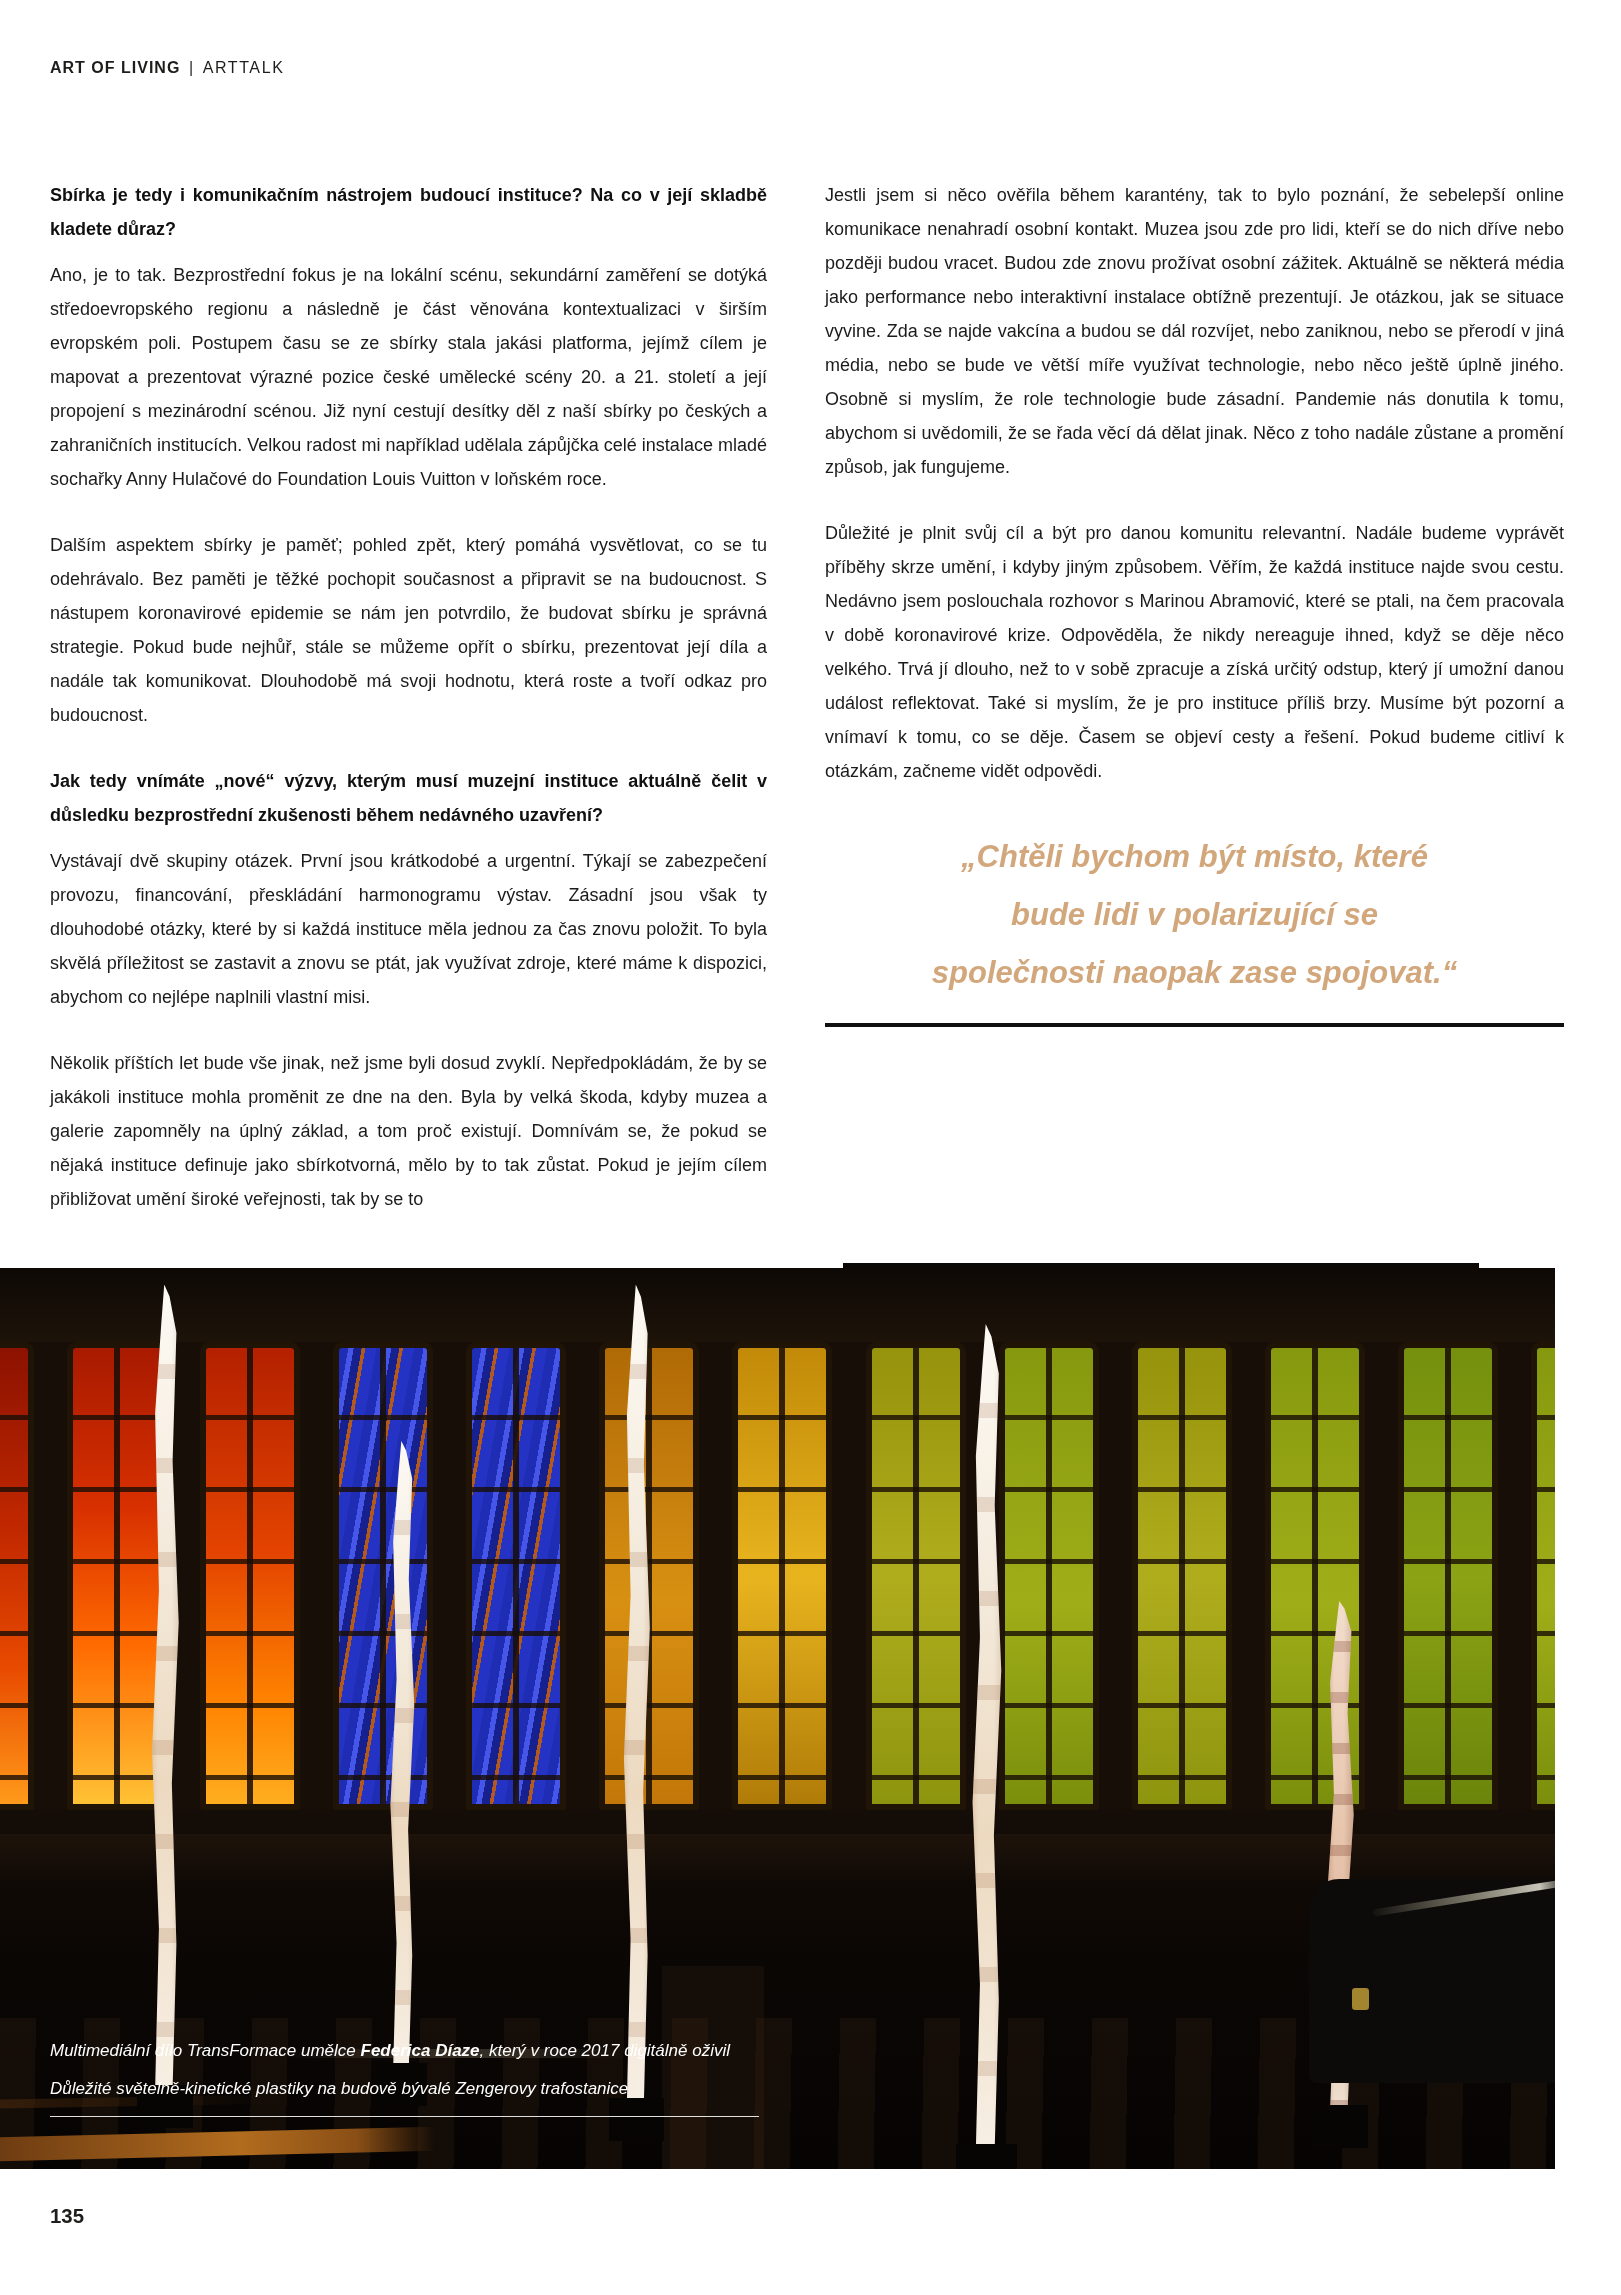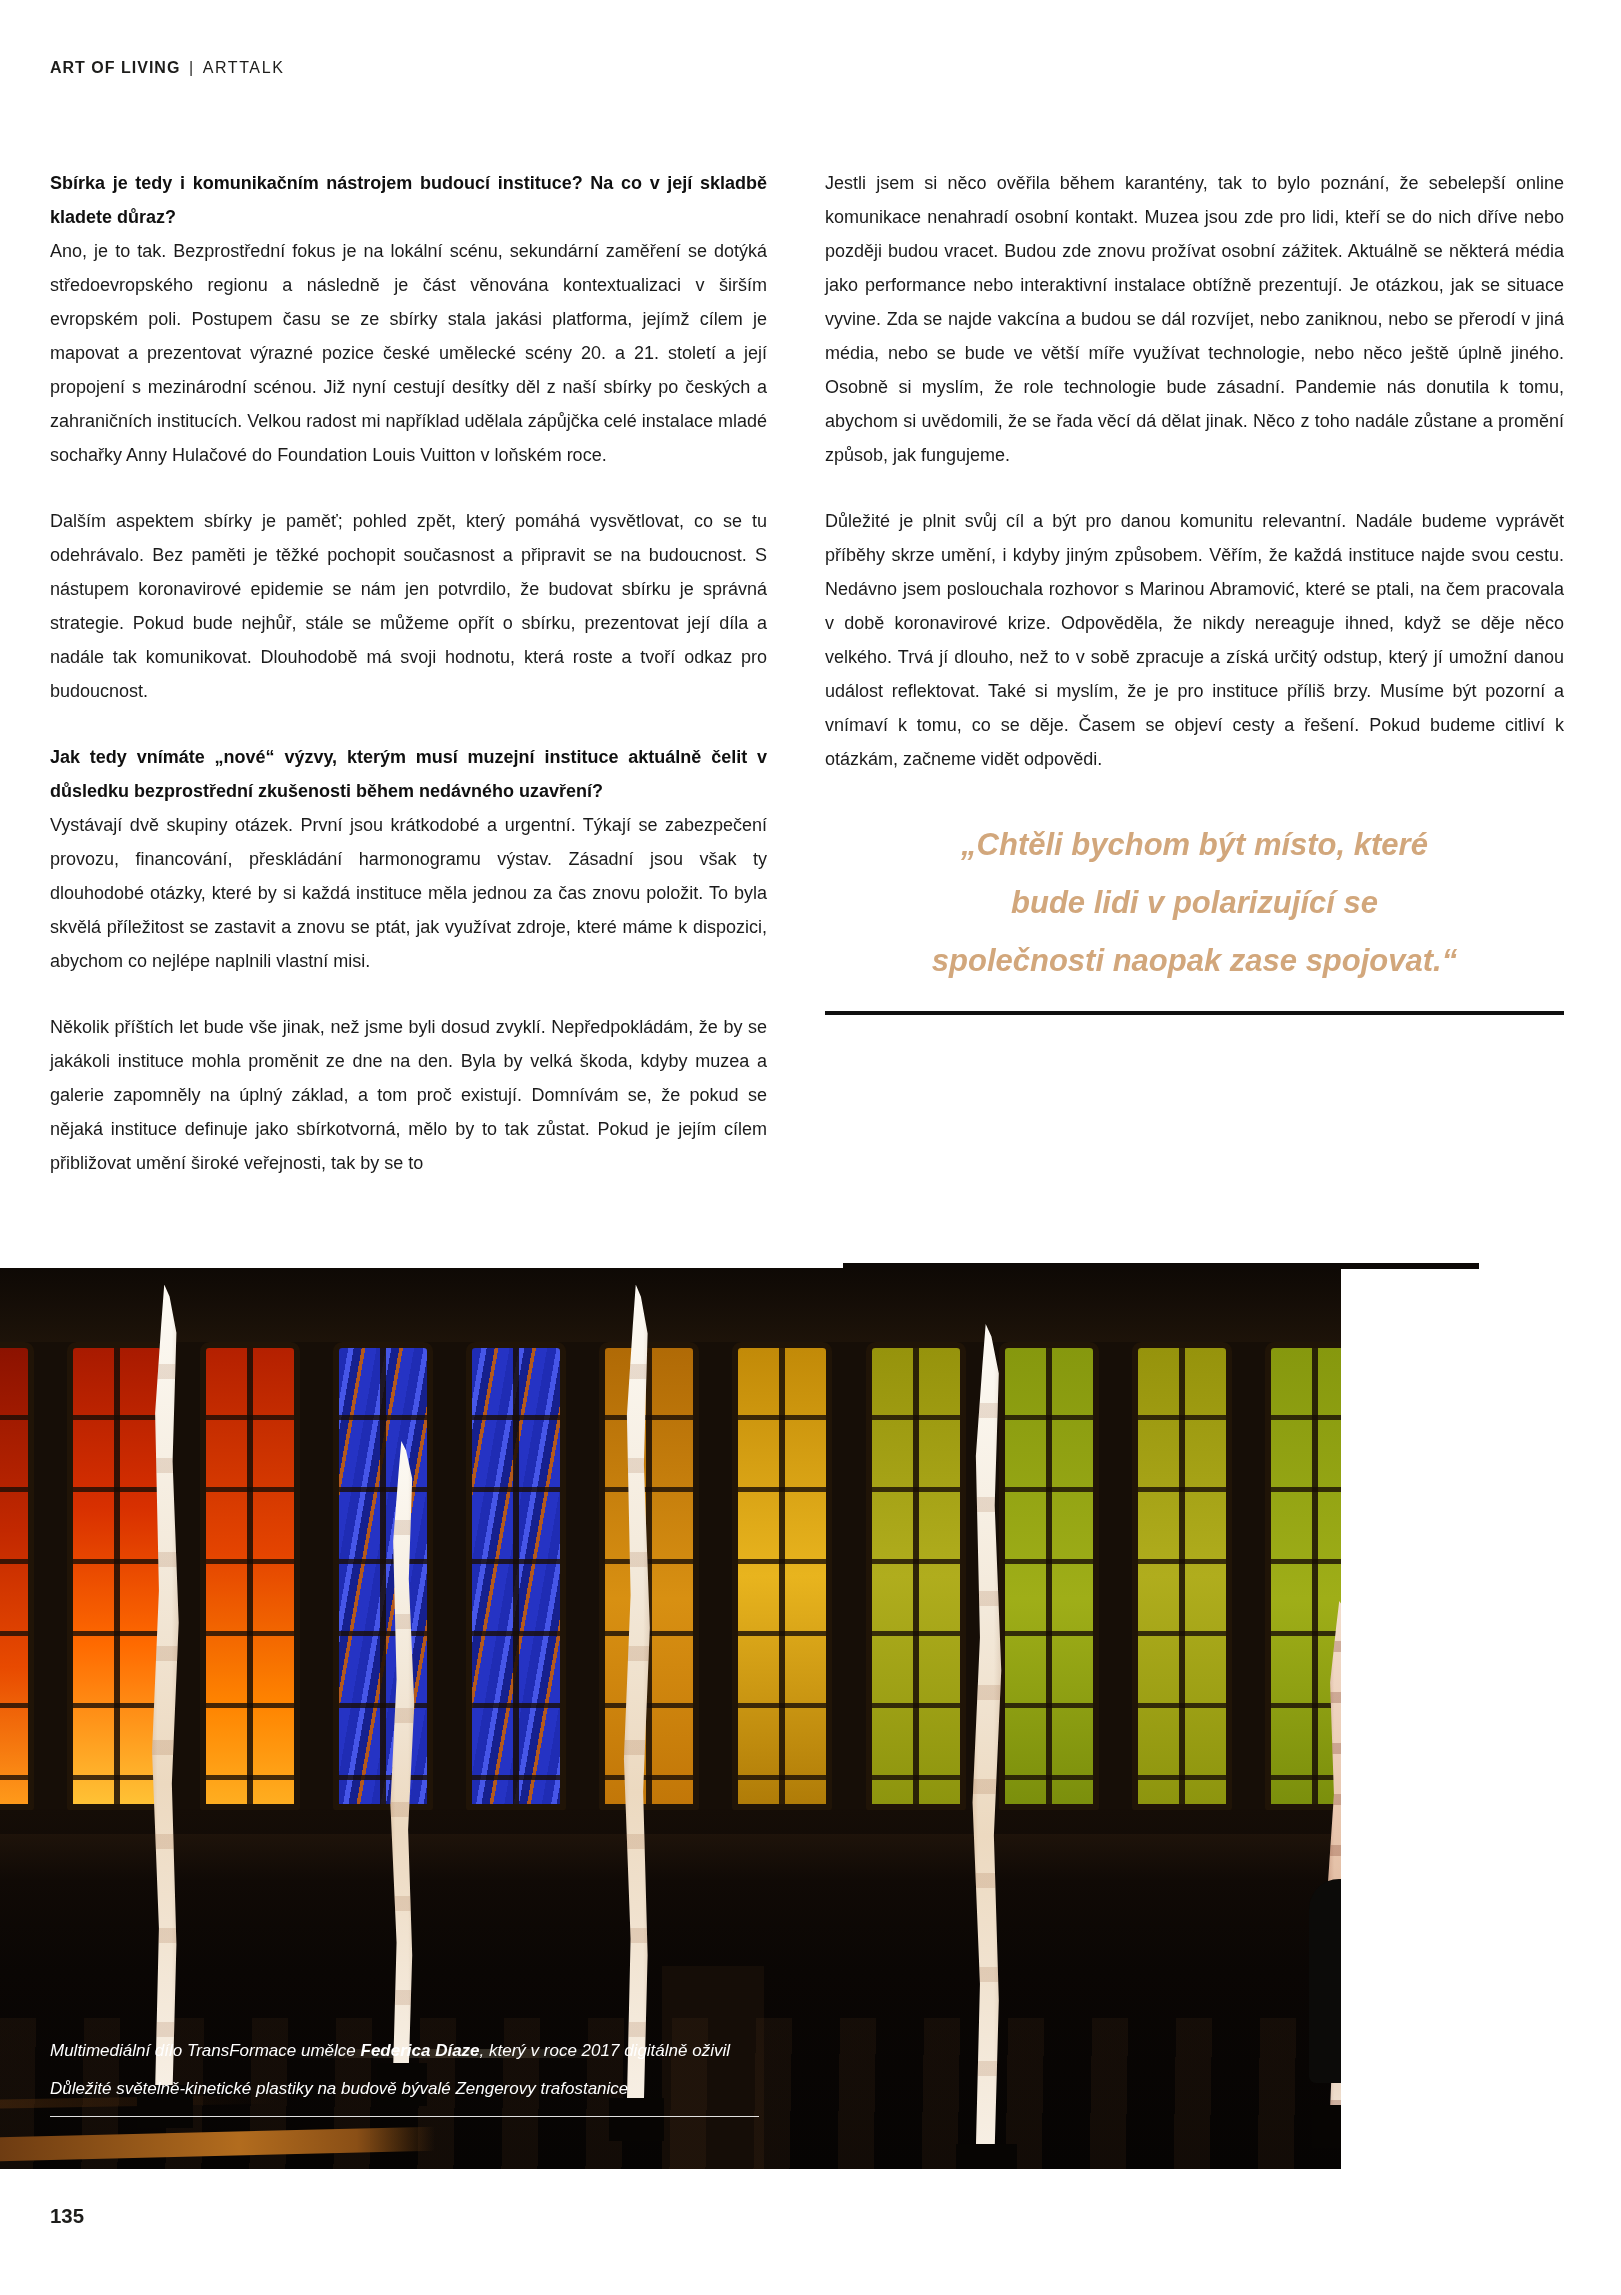--- a/index.html
+++ b/index.html
@@ -9,29 +9,29 @@
   }
   
   .pageheader{position:absolute;left:50px;top:59px;font-size:16px;letter-spacing:1px;color:#1d1d1b;white-space:nowrap;}
   .pageheader .brand{font-weight:700;}
   .pageheader .divider{font-weight:300;color:#2a2a28;padding:0 8.6px;}
   .pageheader .section{font-weight:400;letter-spacing:1.6px;}
   
   .col{position:absolute;top:166px;font-size:18px;line-height:34px;text-align:justify;}
   .col-left{left:50px;width:717px;}
   .col-right{left:825px;width:739px;}
-  .col p{margin:0 0 32px 0;}
+  .col p{margin:12px 0 32px 0;}
   .col p.question{font-weight:700;color:#101010;margin-bottom:0;}
   .pull-quote{
     margin-top:40px;font-size:31px;line-height:58px;font-weight:700;font-style:italic;
     text-align:center;
   }
   .quote-rule{margin-top:21px;height:4px;background:#101010;width:100%;}
   
-  .photo{position:absolute;left:0;top:1268px;width:1341px;height:901px;background:#404040;overflow:hidden;}
+  .photo{position:absolute;left:0;top:1268px;width:1555px;height:901px;background:#404040;overflow:hidden;}
   .photo-tab{position:absolute;left:843px;top:1263px;width:636px;height:6px;background:#0d0906;}
   .facade-top{position:absolute;left:0;top:0;width:100%;height:74px;background:linear-gradient(to bottom,#0e0905,#1d1309);}
   .facade-mid{position:absolute;left:0;top:74px;width:100%;height:468px;background:#160e07;}
   .facade-low{position:absolute;left:0;top:541px;width:100%;height:360px;background:linear-gradient(to bottom,#150d07,#0a0604 45%,#060403);}
   .wallband{position:absolute;left:0;top:566px;width:100%;height:46px;background:linear-gradient(to bottom,#21150b,#100a06);opacity:.8;}
   .pier{position:absolute;left:662px;top:698px;width:102px;height:204px;background:#150d07;}
   .ledgeline{position:absolute;left:283px;top:781px;width:343px;height:9.2px;background:linear-gradient(to right,transparent,#3e382e 35%,#464034 60%,transparent);opacity:.7;}
   .cobbles{position:absolute;left:0;bottom:0;width:100%;height:151px;
     background:repeating-linear-gradient(91deg, rgba(86,54,28,.16) 0 36px, rgba(0,0,0,0) 36px 84px);}
   .streak1{position:absolute;left:0;top:864px;width:435px;height:24px;transform:skewY(-1.4deg);

